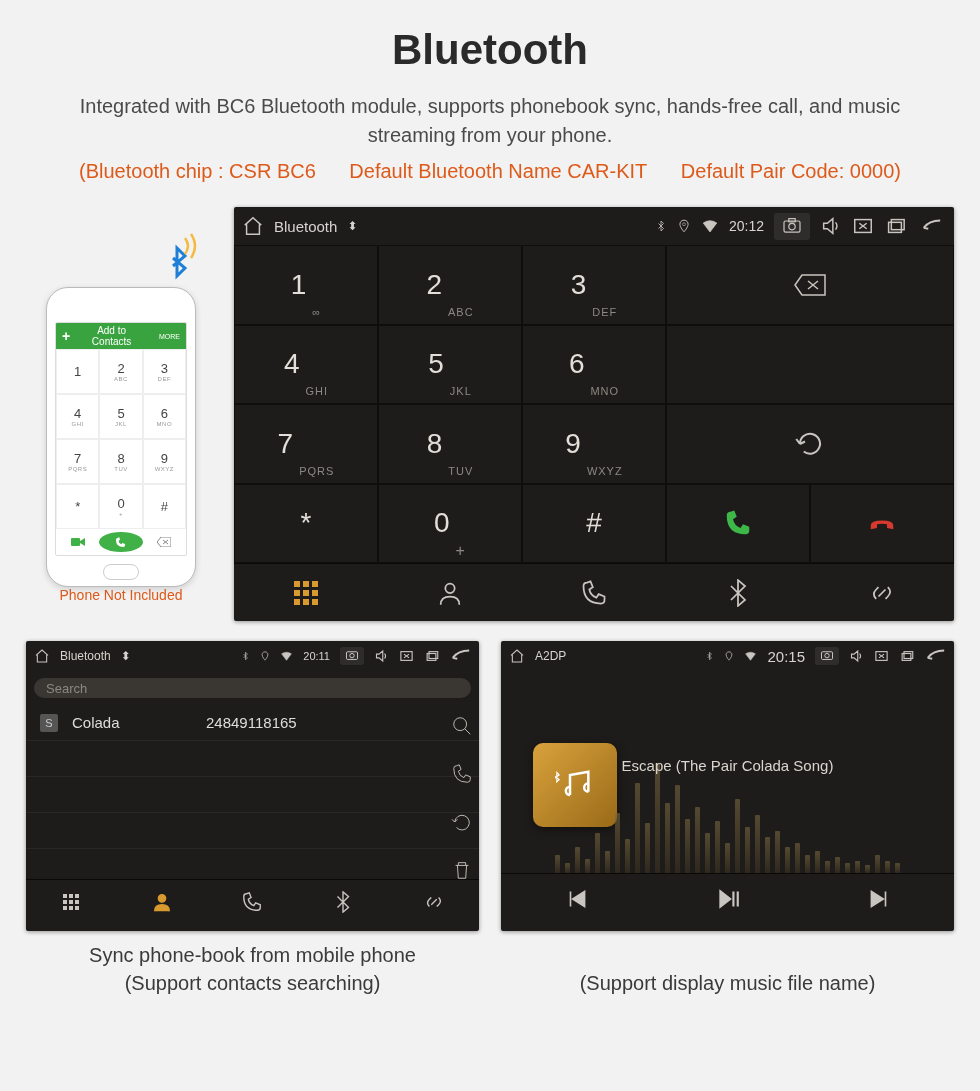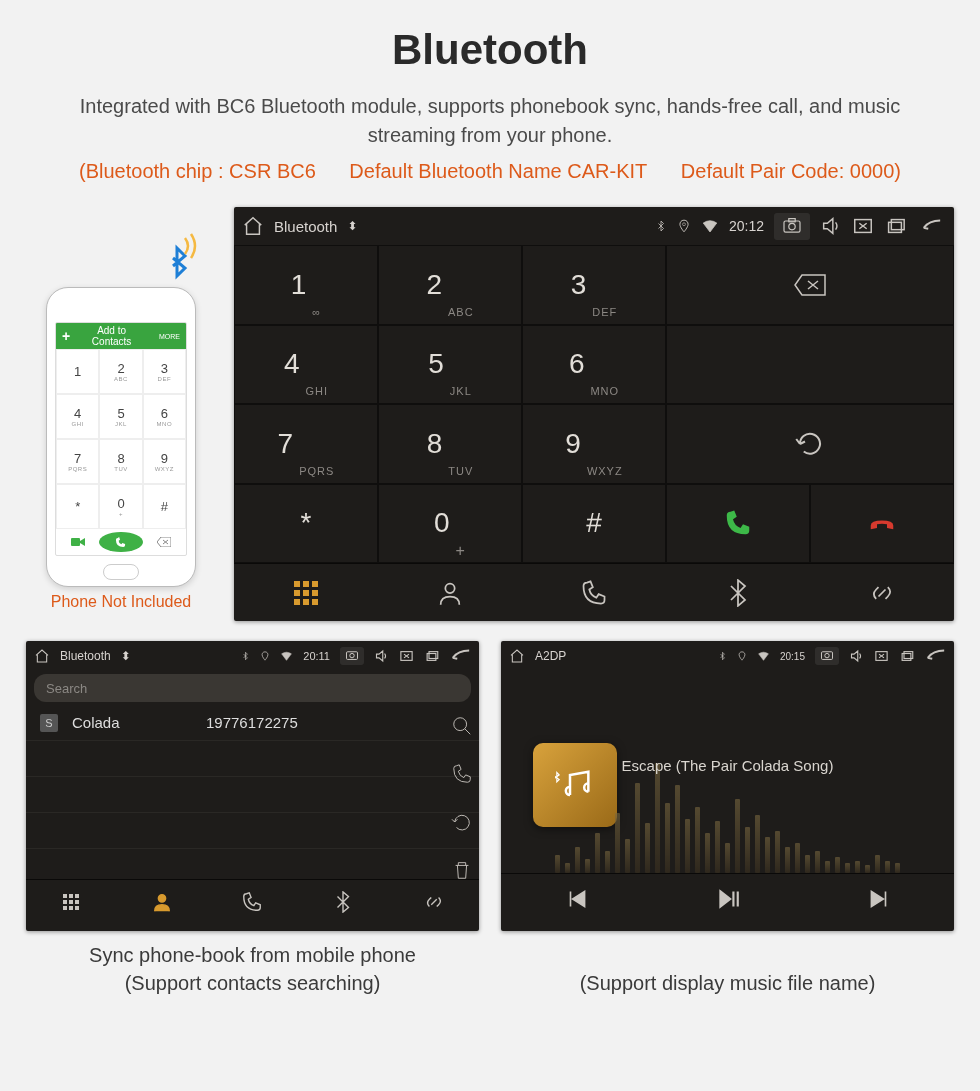--- a/index.html
+++ b/index.html
@@ -12,21 +12,21 @@
     overflow: hidden;
   }
   .header-block { text-align: center; padding: 26px 40px 10px; }
   .page-title { font-size: 42px; font-weight: bold; color: #2a2a2a; margin-bottom: 18px; }
   .page-subtitle { font-size: 20px; color: #4a4a4a; line-height: 1.45; margin-bottom: 10px; }
   .spec-line { font-size: 20px; color: #dd5a1a; }
   .spec-line span { margin: 0 14px; }
 
   .row1 { display: flex; align-items: flex-start; padding: 14px 26px 0; gap: 18px; }
   .phone-col { width: 190px; text-align: center; }
-  .phone-caption { color: #dd5a1a; font-size: 16px; margin-top: 6px; }
+  .phone-caption { color: #dd5a1a; font-size: 14px; }
 
   
   .phone-device {
     width: 150px; height: 300px; margin: 80px auto 0; background: #fff;
     border-radius: 22px; border: 1px solid #bbb; box-shadow: 0 2px 6px rgba(0,0,0,.15);
     position: relative; display: flex; flex-direction: column;
   }
   .bt-badge { position: absolute; top: -60px; right: -10px; }
   .phone-screen {
     flex: 1; margin: 34px 8px 30px; background: #fff; border: 1px solid #ddd;
@@ -90,21 +90,21 @@
   .grid-icon.active div { background:#d89a2e; }
   .grid-icon div { background:#c9c5c0; }
 
   .caption { text-align:center; font-size:20px; color:#3a3a3a; margin-top:10px; line-height:1.4; }
 
   .row2 { display:flex; gap:22px; padding:20px 26px 0; }
   .col2 { flex:1; display:flex; flex-direction:column; }
 
   
   .search-row { display:flex; align-items:center; height:34px; padding:0 8px; gap:10px; }
-  .search-field { flex:1; height:28px; background:#3a3733; border-radius:12px;
+  .search-field { flex:1; height:20px; background:#3a3733; border-radius:12px;
     color:#8b8884; font-size:13px; padding:0 12px; display:flex; align-items:center; }
   .contact-row { display:flex; align-items:center; height:36px; padding:0 14px;
     color:#ddd; font-size:15px; border-bottom:1px solid #2a2825; gap:14px; }
   .contact-row .badge { width:18px; height:18px; background:#555; color:#ccc;
     font-size:11px; display:flex; align-items:center; justify-content:center;
     border-radius:2px; }
   .contact-row .nm { width:120px; }
   .side-icons { position:absolute; right:6px; top:44px; display:flex;
     flex-direction:column; gap:26px; }
   .side-icons svg { width:22px; height:22px; stroke:#c9c5c0; fill:none; }
@@ -432,21 +432,21 @@
           </svg>
       </div>
       <div class="dev-body">
         <div class="pb-body">
           <div class="search-row">
             <div class="search-field">Search</div>
           </div>
           <div class="contact-row">
             <span class="badge">S</span>
             <span class="nm">Colada</span>
-            <span>19776172275</span>
+            <span>24849118165</span>
           </div>
           <div class="empty-rows"></div>
           <div class="empty-rows"></div>
           <div class="empty-rows"></div>
           <div class="side-icons">
             <svg viewBox="0 0 24 24">
                 <circle cx="10" cy="10" r="7"></circle>
                 <path d="M15 15 L21 21"></path>
               </svg>
             <svg viewBox="0 0 24 24">
@@ -514,21 +514,21 @@
         <span class="spacer"></span>
         <svg class="st-ic" style="width:9px" viewBox="0 0 24 24">
             <path d="M7 7 L17 17 L12 22 V2 L17 7 L7 17" fill="none" stroke-width="1.8"></path>
           </svg>
         <svg class="st-ic" style="width:10px" viewBox="0 0 24 24">
             <path d="M12 2 C7 2 5 6 5 9 C5 14 12 22 12 22 C12 22 19 14 19 9 C19 6 17 2 12 2 Z" fill="none" stroke-width="1.8"></path>
           </svg>
         <svg class="st-ic" style="width:13px" viewBox="0 0 24 24">
             <path d="M12 20 L3 8 Q12 2 21 8 Z" fill="#c9c5c0"></path>
           </svg>
-        <span class="time" style="font-size:10px">20:15</span>
+        <span class="time" style="font-size:15px">20:15</span>
         <span class="st-pill" style="padding:2px 5px"><svg width="14" height="11" viewBox="0 0 24 20">
               <rect x="2" y="5" width="20" height="14" rx="2" fill="none" stroke="#c9c5c0" stroke-width="1.8"></rect>
               <circle cx="12" cy="12" r="4" fill="none" stroke="#c9c5c0" stroke-width="1.8"></circle>
             </svg></span>
         <svg class="st-ic" style="width:15px" viewBox="0 0 24 24">
             <path d="M4 9 H8 L14 4 V20 L8 15 H4 Z M17 8 Q20 12 17 16" fill="none" stroke-width="1.8"></path>
           </svg>
         <svg class="st-ic" style="width:15px" viewBox="0 0 24 24">
             <rect x="3" y="5" width="18" height="14" fill="none" stroke-width="1.8"></rect>
             <path d="M8 9 L16 15 M16 9 L8 15" stroke-width="1.8"></path>

